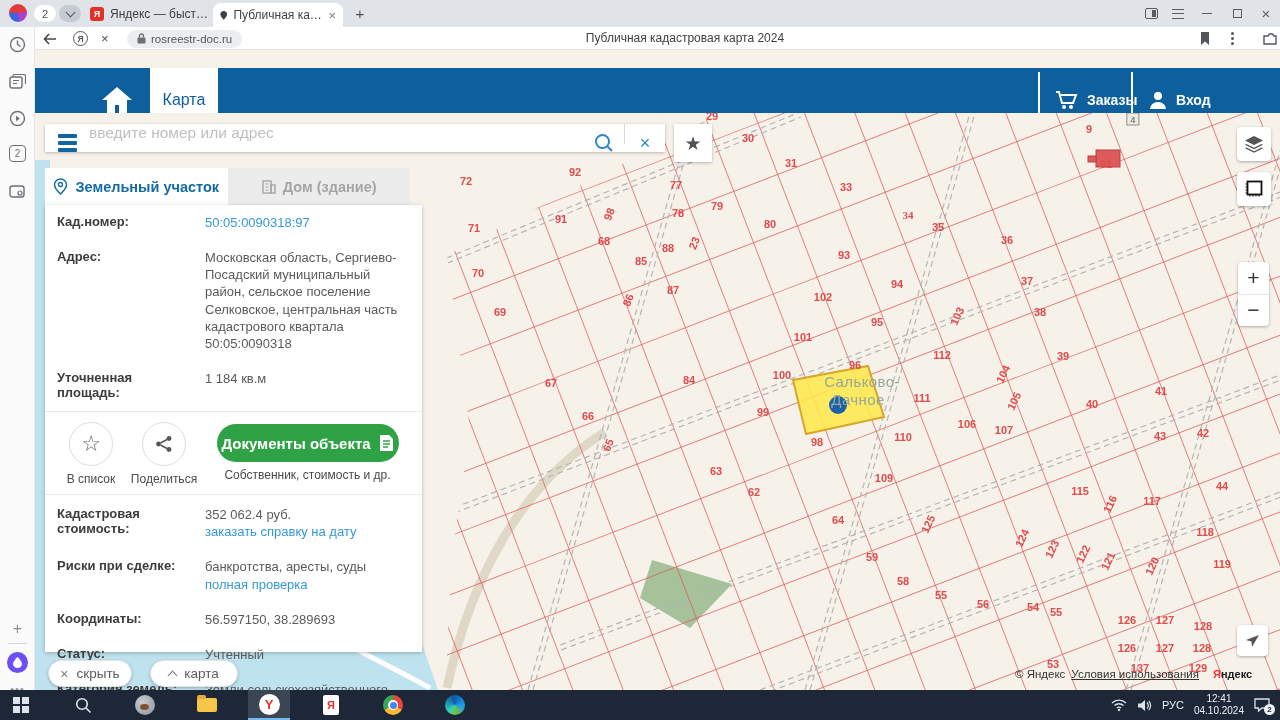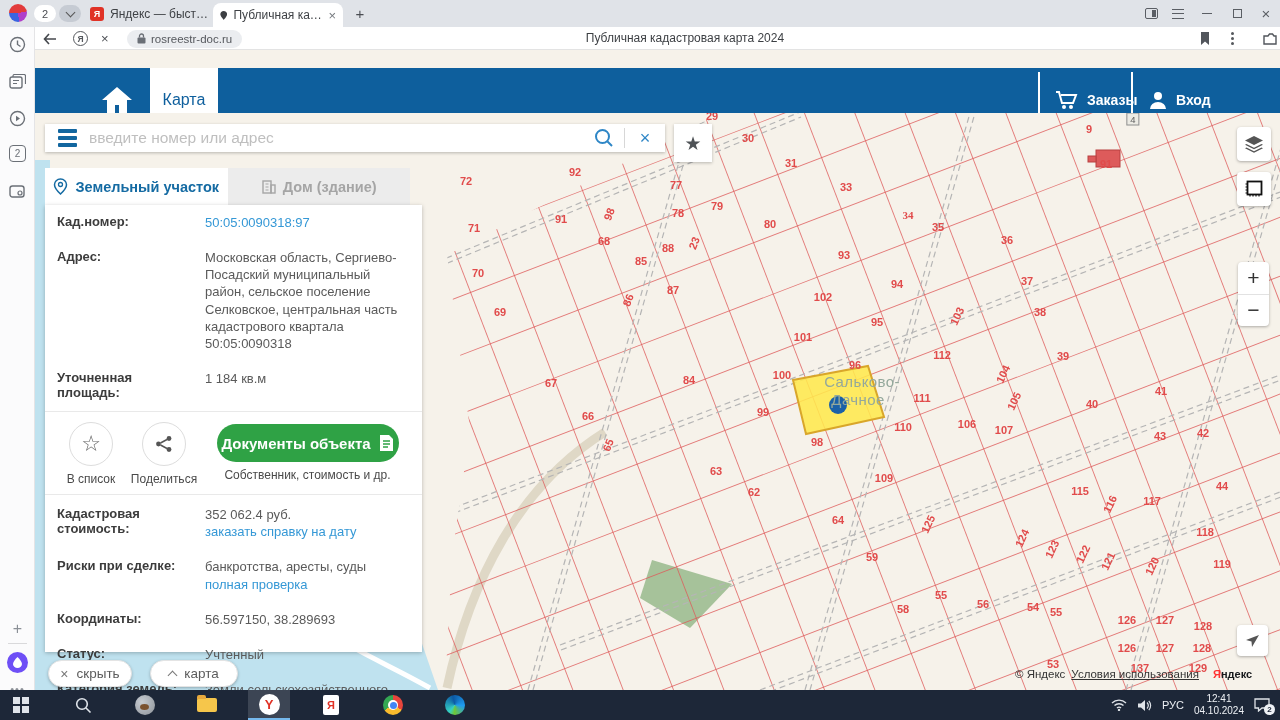--- a/index.html
+++ b/index.html
@@ -45,21 +45,21 @@
   #map-tab{left:115px;top:0;width:68px;height:63px;background:#fff;color:#0e5f9d;font-size:16px;display:flex;align-items:center;justify-content:center}
   .hdr-sep{top:4px;width:2px;height:55px;background:#fff}
   .hdr-item{top:0;height:63px;display:flex;align-items:center;gap:8px;color:#fff;font-size:14px;font-weight:700}
   
   #map{left:35px;top:113px;width:1245px;height:577px;background:#f6f2ea;overflow:hidden}
   #labels{left:0;top:0;width:1245px;height:577px;pointer-events:none}
   .pnum{position:absolute;transform:translate(-50%,-50%);color:#e14b4b;font-size:11px;font-weight:700;white-space:nowrap}
   .pbox{background:#ecebe4;border:1px solid #8f8f8f;color:#5e5e5e;font-weight:400;font-size:9.5px;padding:0 3px;line-height:11px}
   .locality{position:absolute;transform:translate(-50%,-50%);color:#94a89b;font-size:15px;letter-spacing:.4px;white-space:nowrap}
   
-  #searchbar{left:10px;top:11px;width:620px;height:28px;background:#fff;box-shadow:0 1px 3px rgba(0,0,0,.25);display:flex;align-items:center}
+  #searchbar{left:10px;top:11px;width:620px;height:28px;background:#fff;box-shadow:0 1px 3px rgba(0,0,0,.25);display:flex;align-items:flex-start}
   #menu-btn{width:44px;height:38px;display:flex;flex-direction:column;gap:3.5px;align-items:center;justify-content:center}
   #menu-btn i{width:19px;height:3.5px;background:#12669f;border-radius:1px}
   #search-input{flex:1;border:0;outline:0;font-size:15.5px;color:#444;font-family:"Liberation Sans",sans-serif;background:transparent}
   #search-input::placeholder{color:#bfbfbf}
   .sbtn{width:40px;height:38px;display:flex;align-items:center;justify-content:center;color:#2e86c6}
   #search-divider{width:1px;height:20px;background:#d7d7d7}
   #star-btn{left:639px;top:11px;width:38px;height:38px;background:#fff;box-shadow:0 1px 3px rgba(0,0,0,.25);display:flex;align-items:center;justify-content:center;font-size:19px;color:#4e5256}
   
   #objtabs{left:10px;top:55px;width:365px;height:37px;display:flex}
   .objtab{flex:1;display:flex;align-items:center;justify-content:center;gap:7px;font-size:14.5px;font-weight:700}
@@ -383,21 +383,21 @@
       <span class="pnum" style="left: 1005px; top: 199px;">38</span>
       <span class="pnum" style="left: 768px; top: 224px;">101</span>
       <span class="pnum" style="left: 907px; top: 242px;">112</span>
       <span class="pnum" style="left: 968px; top: 261px; transform: translate(-50%, -50%) rotate(-65deg);">104</span>
       <span class="pnum" style="left: 1028px; top: 243px;">39</span>
       <span class="pnum" style="left: 820px; top: 252px;">96</span>
       <span class="pnum" style="left: 516px; top: 270px;">67</span>
       <span class="pnum" style="left: 654px; top: 267px;">84</span>
       <span class="pnum" style="left: 747px; top: 262px;">100</span>
       <span class="pnum" style="left: 979px; top: 288px; transform: translate(-50%, -50%) rotate(-65deg);">105</span>
-      <span class="pnum" style="left: 868px; top: 314px; text-align: right;">110</span>
+      <span class="pnum" style="left: 868px; top: 324px; text-align: right;">110</span>
       <span class="pnum" style="left: 887px; top: 285px;">111</span>
       <span class="pnum" style="left: 932px; top: 311px;">106</span>
       <span class="pnum" style="left: 969px; top: 317px;">107</span>
       <span class="pnum" style="left: 1057px; top: 291px;">40</span>
       <span class="pnum" style="left: 1126px; top: 278px;">41</span>
       <span class="pnum" style="left: 1125px; top: 323px;">43</span>
       <span class="pnum" style="left: 1168px; top: 320px;">42</span>
       <span class="pnum" style="left: 553px; top: 303px;">66</span>
       <span class="pnum" style="left: 728px; top: 299px;">99</span>
       <span class="pnum" style="left: 782px; top: 329px;">98</span>
@@ -412,21 +412,21 @@
       <span class="pnum" style="left: 803px; top: 407px;">64</span>
       <span class="pnum" style="left: 893px; top: 411px; transform: translate(-50%, -50%) rotate(-65deg);">125</span>
       <span class="pnum" style="left: 987px; top: 425px; transform: translate(-50%, -50%) rotate(-65deg);">124</span>
       <span class="pnum" style="left: 1017px; top: 436px; transform: translate(-50%, -50%) rotate(-65deg);">123</span>
       <span class="pnum" style="left: 1048px; top: 441px; transform: translate(-50%, -50%) rotate(-65deg);">122</span>
       <span class="pnum" style="left: 1073px; top: 448px; transform: translate(-50%, -50%) rotate(-65deg);">121</span>
       <span class="pnum" style="left: 1117px; top: 453px; transform: translate(-50%, -50%) rotate(-65deg);">120</span>
       <span class="pnum" style="left: 1170px; top: 419px;">118</span>
       <span class="pnum" style="left: 1187px; top: 451px;">119</span>
       <span class="pnum" style="left: 837px; top: 444px;">59</span>
-      <span class="pnum" style="left: 868px; top: 468px; margin-top: 28px;">58</span>
+      <span class="pnum" style="left: 868px; top: 468px;">58</span>
       <span class="pnum" style="left: 906px; top: 482px;">55</span>
       <span class="pnum" style="left: 948px; top: 491px;">56</span>
       <span class="pnum" style="left: 998px; top: 494px;">54</span>
       <span class="pnum" style="left: 1021px; top: 499px;">55</span>
       <span class="pnum" style="left: 1092px; top: 507px;">126</span>
       <span class="pnum" style="left: 1130px; top: 507px;">127</span>
       <span class="pnum" style="left: 1168px; top: 513px;">128</span>
       <span class="pnum" style="left: 1092px; top: 535px;">126</span>
       <span class="pnum" style="left: 1130px; top: 535px;">127</span>
       <span class="pnum" style="left: 1167px; top: 535px;">128</span>

